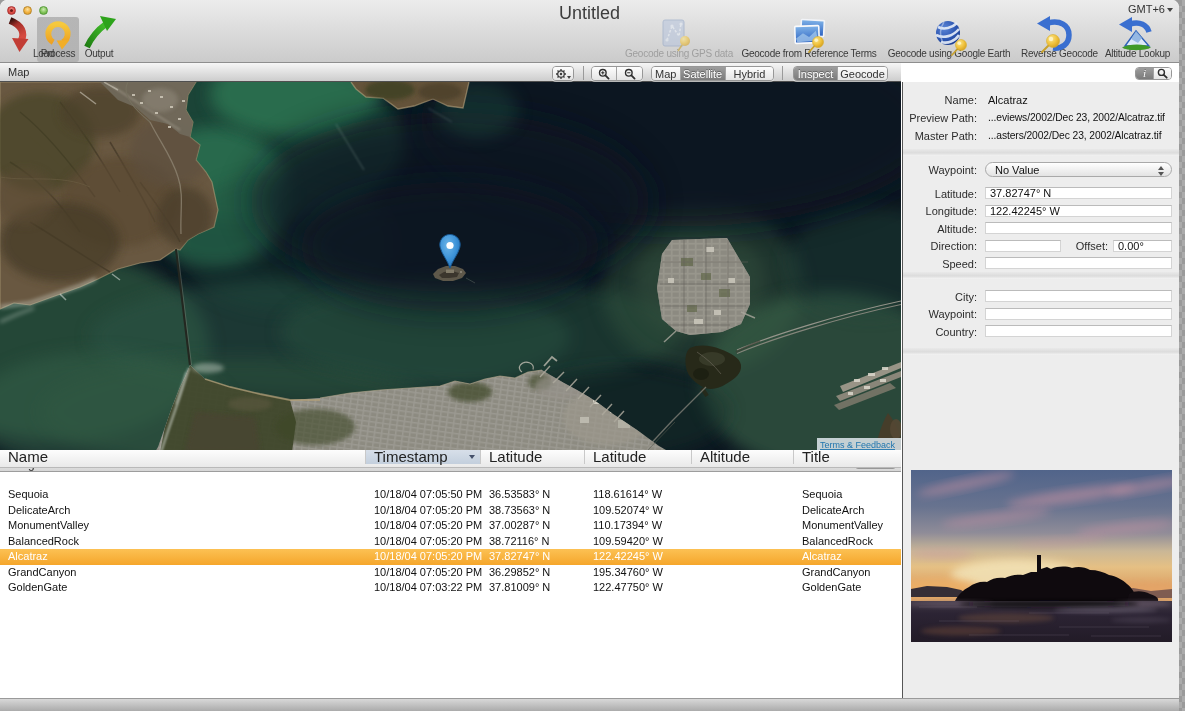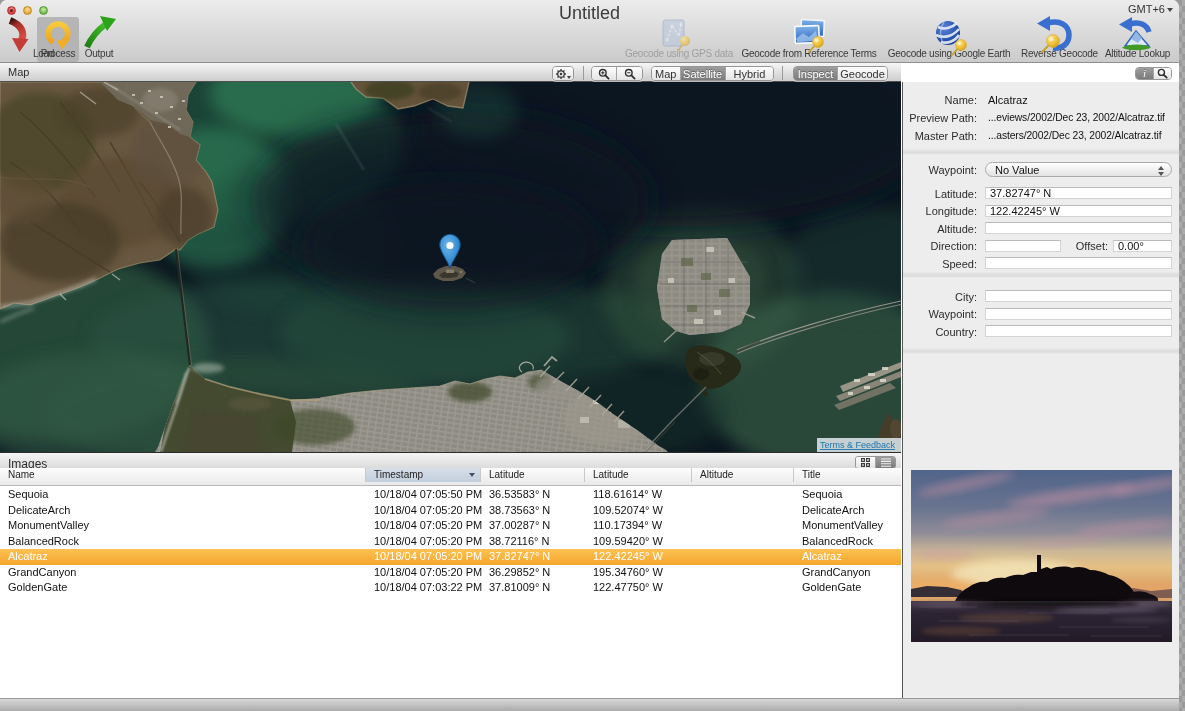--- a/index.html
+++ b/index.html
@@ -21,21 +21,21 @@
 .seg{position:absolute;top:66px;height:15px;display:flex;border:1px solid #979797;border-radius:4px;overflow:hidden;box-shadow:0 1px 0 rgba(255,255,255,0.6)}
 .seg>div{height:100%;display:flex;align-items:center;justify-content:center;font-size:11px;color:#333;background:linear-gradient(#fdfdfd,#e4e4e4);border-right:1px solid #a3a3a3}
 .seg>div:last-child{border-right:none}
 .seg>div.on{background:linear-gradient(#9d9d9d,#7b7b7b);color:#fff;text-shadow:0 -1px 0 rgba(0,0,0,0.35)}
 .vsep{position:absolute;top:66px;width:1px;height:14px;background:#9a9a9a}
 
 #map{position:absolute;left:0;top:82px;width:901px;height:370px}
 
 #imghead{position:absolute;left:0;top:452px;width:901px;height:20px;background:linear-gradient(#f5f5f5,#d6d6d6);border-top:1px solid #2c2c2c;border-bottom:1px solid #9d9d9d}
 #imghead .lab{position:absolute;left:8px;top:4px;font-size:12px;color:#2e2e2e}
-#cols{position:absolute;left:0;top:468px;width:901px;height:18px;background:linear-gradient(#fdfdfd,#e9e9e9);border-bottom:1px solid #b9b9b9;font-size:10px;color:#222}
+#cols{position:absolute;left:0;top:450px;width:901px;height:18px;background:linear-gradient(#fdfdfd,#e9e9e9);border-bottom:1px solid #b9b9b9;font-size:15px;color:#222}
 .col{position:absolute;top:0;height:14px;line-height:14px;padding-left:8px;border-right:1px solid #c9c9c9}
 #rows{position:absolute;left:0;top:487px;width:901px;font-size:11px;color:#111}
 .row{position:absolute;height:15.5px;line-height:15.5px;width:901px;white-space:nowrap}
 .row span{position:absolute;padding-left:8px}
 .row.sel{background:linear-gradient(#fcc153,#f5a62b);color:#fff}
 #insp{position:absolute;left:902px;top:82px;width:277px;height:616px;background:#ededed;border-left:1px solid #565656}
 .ilab{position:absolute;font-size:11px;color:#2c2c2c;text-align:right}
 .ival{position:absolute;font-size:11px;color:#111;white-space:nowrap}
 .ifield{position:absolute;left:985px;width:187px;height:12px;background:#fff;border:1px solid #d4d4d4;border-top-color:#bbb;font-size:11px;color:#111;line-height:11px;padding-left:4px}
 .groove{position:absolute;left:903px;width:276px;height:7px;background:linear-gradient(#e9e9e9,#dcdcdc 55%,#f3f3f3)}

